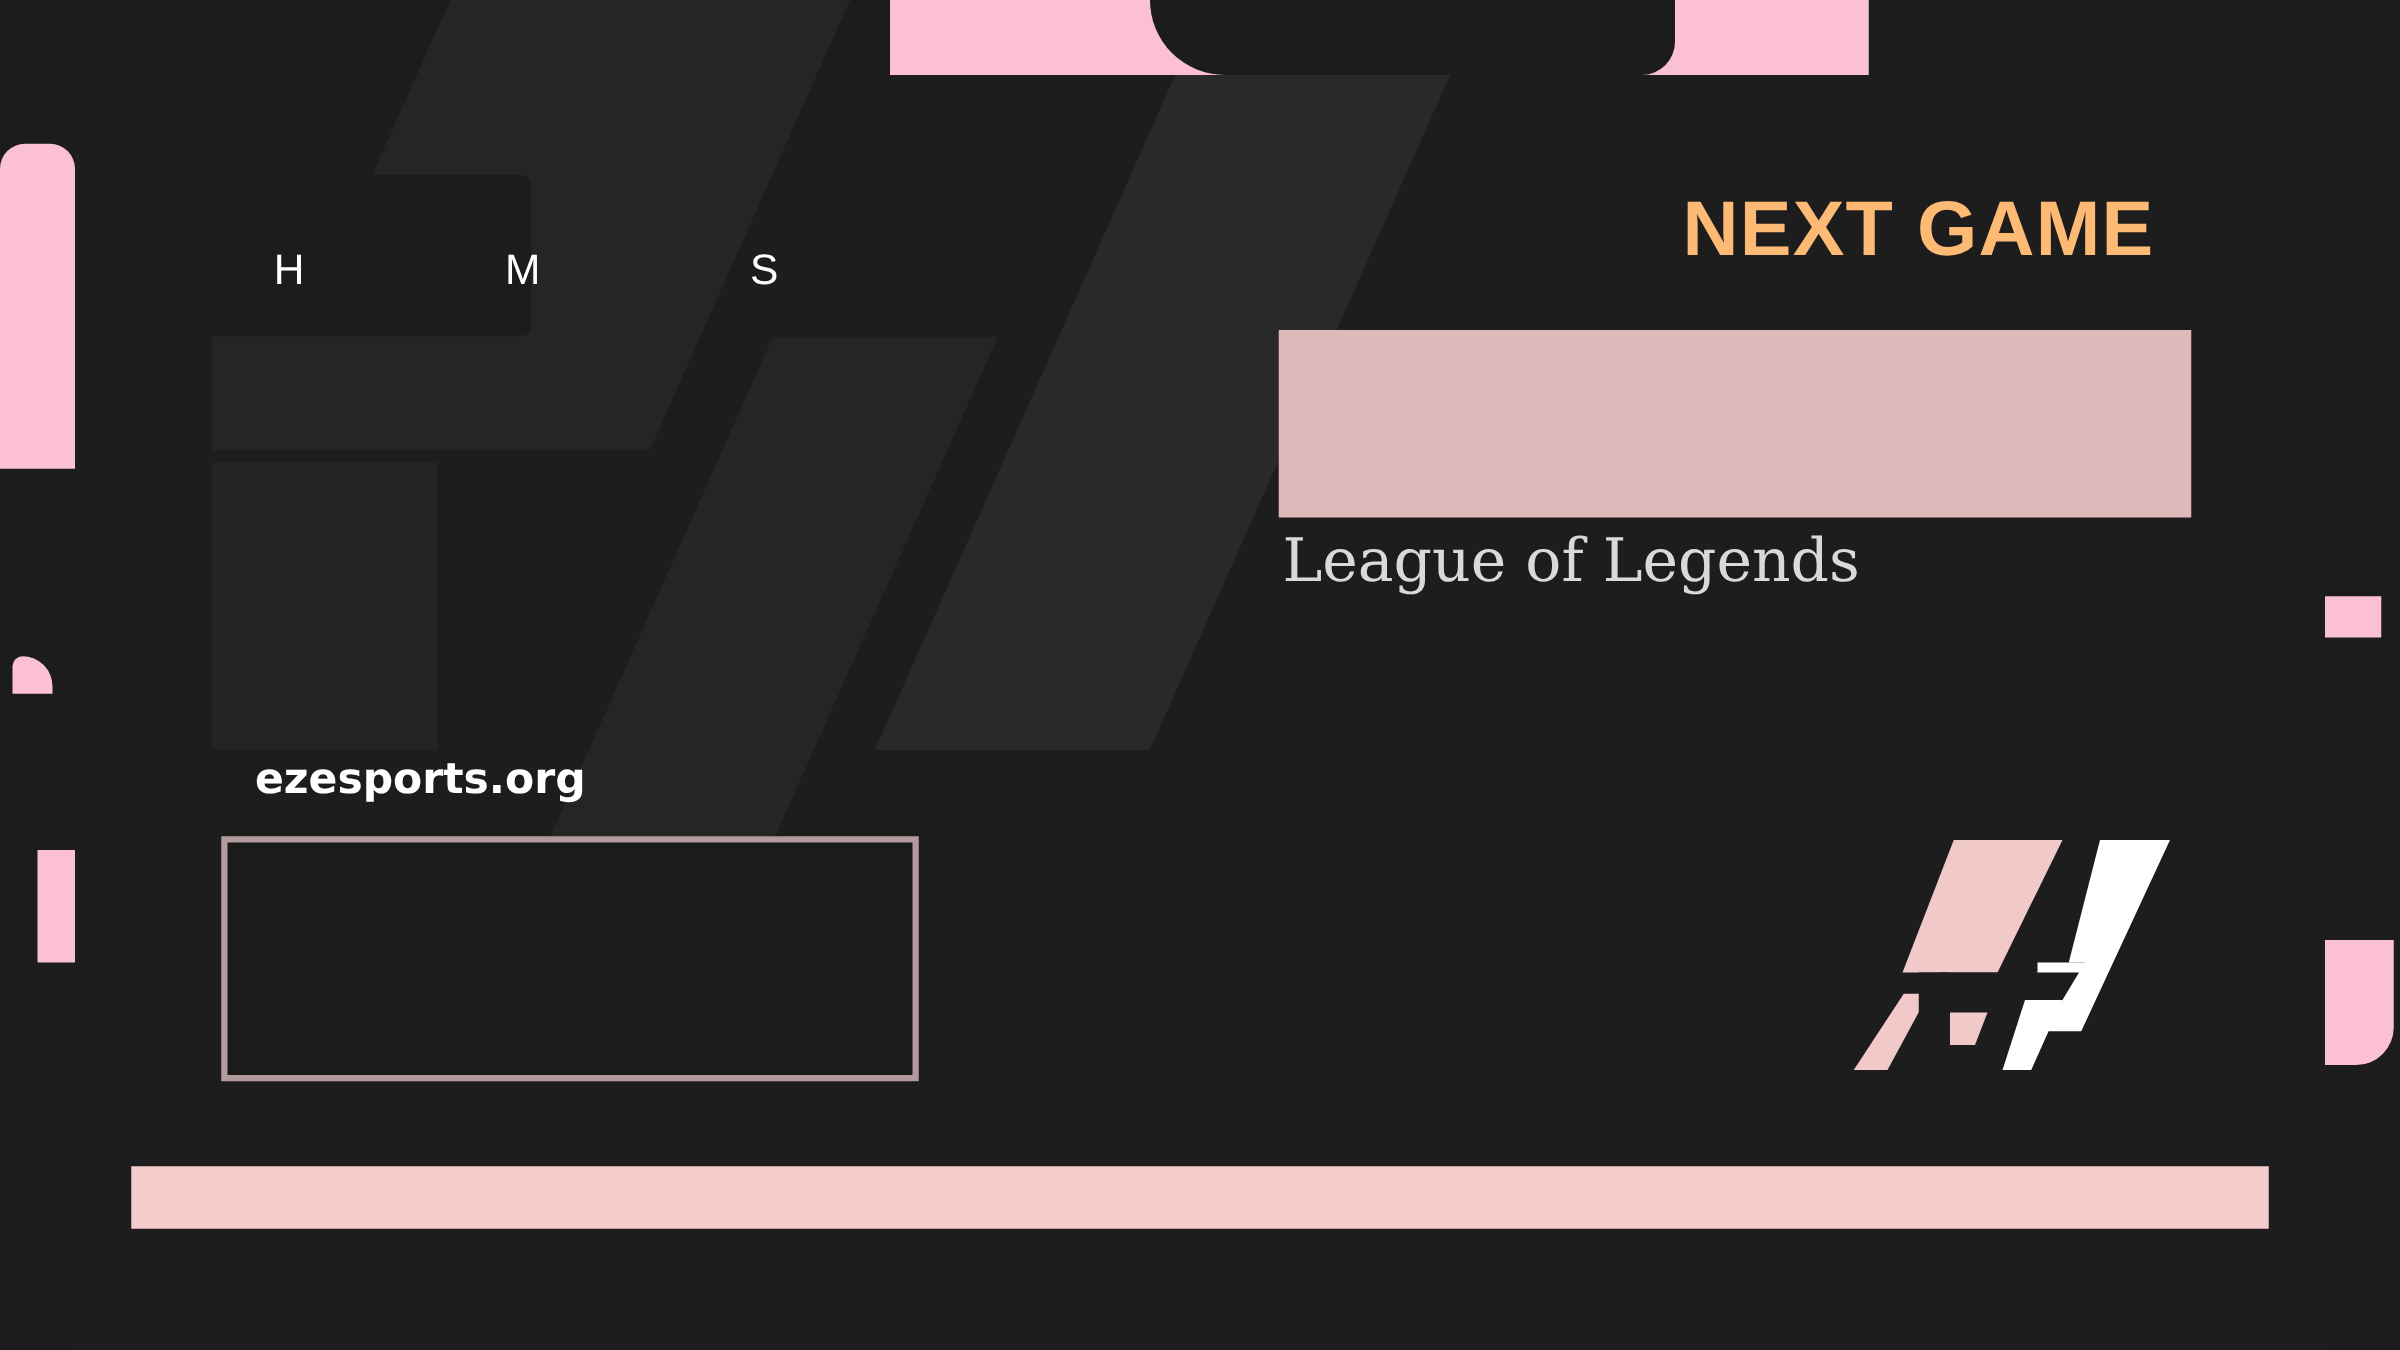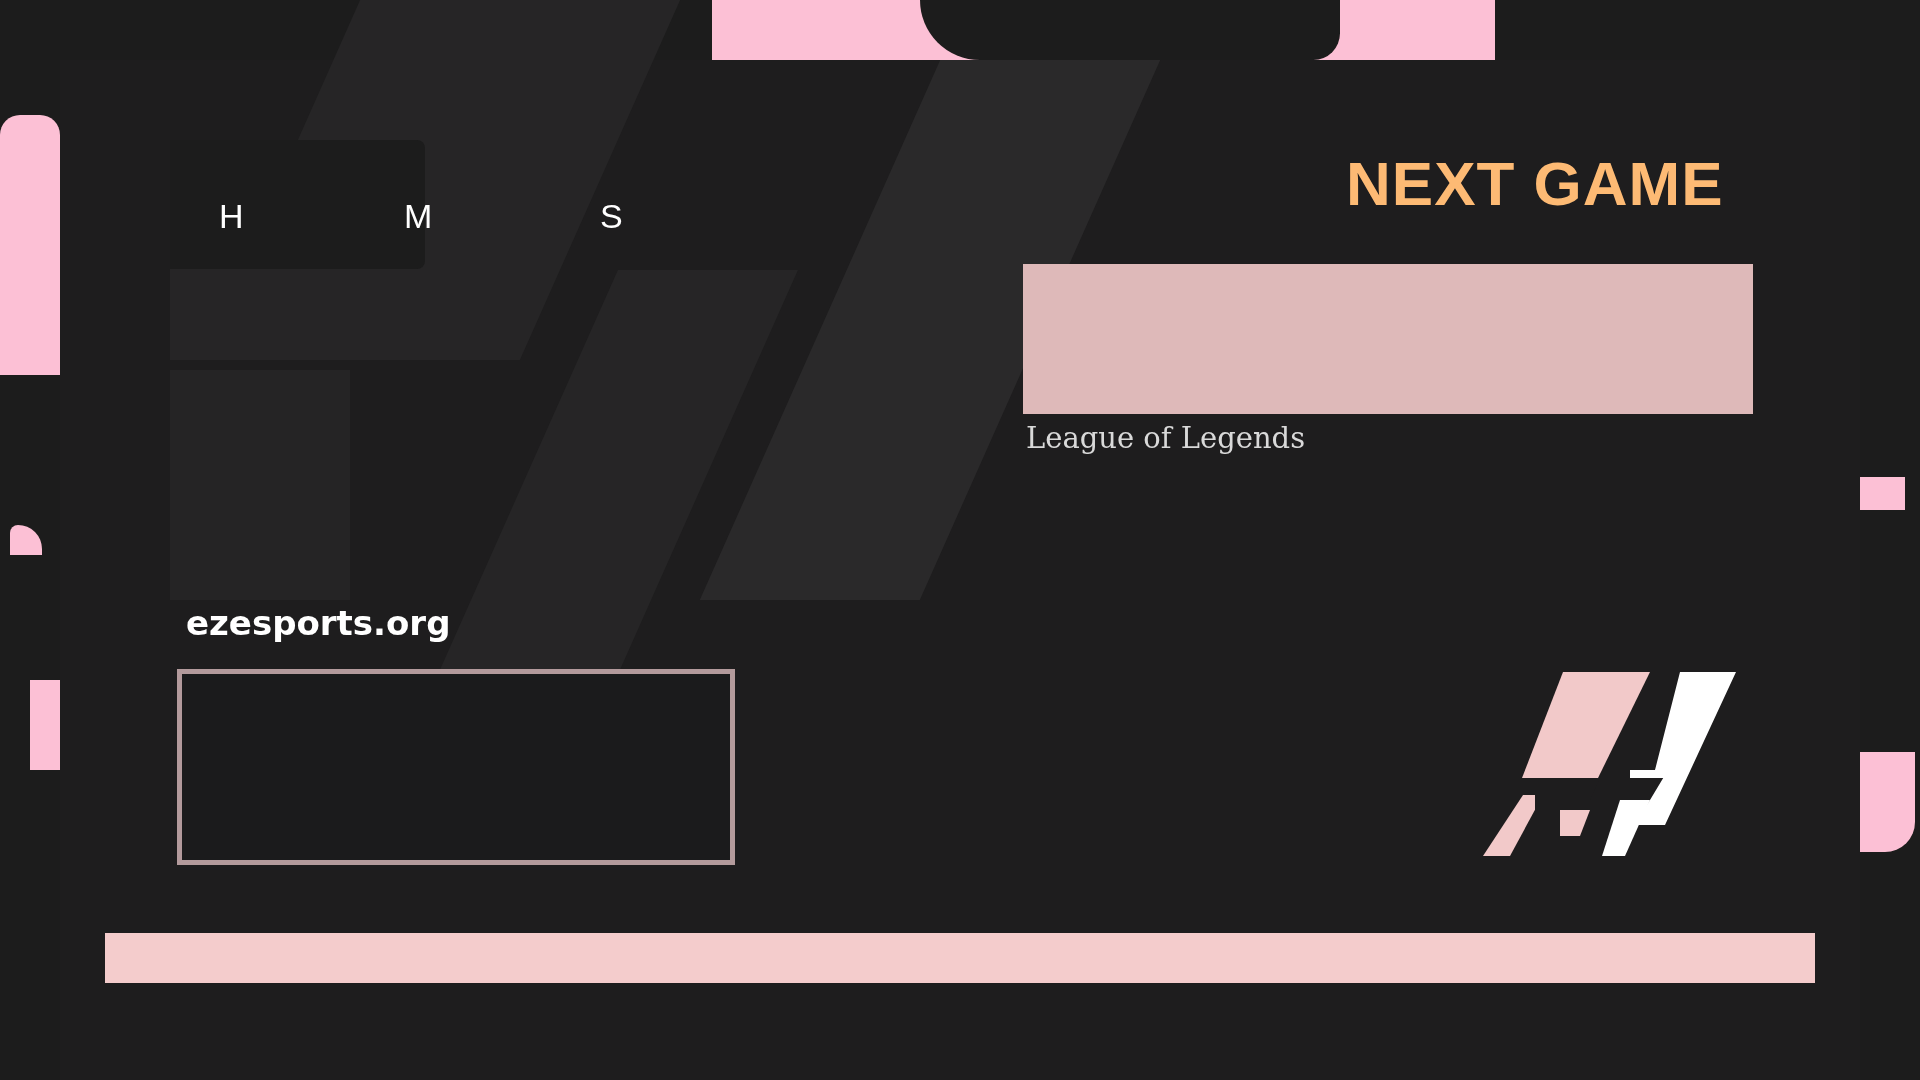--- a/index.html
+++ b/index.html
@@ -17,22 +17,22 @@
   .bg-stripe { background:#262526; transform:skewX(-24deg); }
   .s1 { left:280px; top:0; width:320px; height:360px; }
   .s2 { left:820px; top:60px; width:220px; height:540px; background:#2a292a; }
   .s3 { left:520px; top:270px; width:180px; height:440px; }
   .e-bar1 { left:170px; top:140px; width:250px; height:220px; background:#262526; }
   .e-bar2 { left:170px; top:370px; width:180px; height:230px; background:#252425; }
   .timer-box { left:170px; top:140px; width:255px; height:129px; background:#1c1c1c; border-radius:0 8px 8px 0; }
   .t-label { top:197px; color:#fff; font-family:"Liberation Sans", sans-serif; font-size:34px; letter-spacing:1px; }
   .next-title { left:1346px; top:148px; color:#fdba74; font-family:"Liberation Sans", sans-serif; font-weight:bold; font-size:62px; letter-spacing:1px; }
   .game-banner { left:1023px; top:264px; width:730px; height:150px; background:#deb9b9; }
-  .game-name { left:1026px; top:421px; color:#d9d9d9; font-family:"DejaVu Serif", serif; font-size:29px; }
-  .site { left:186px; top:603px; color:#fff; font-family:"DejaVu Sans", sans-serif; font-weight:bold; font-size:34px; }
+  .game-name { left:1026px; top:421px; color:#d9d9d9; font-family:"DejaVu Serif", serif; font-size:48px; }
+  .site { left:204px; top:603px; color:#fff; font-family:"DejaVu Sans", sans-serif; font-weight:bold; font-size:34px; }
   .box { left:177px; top:669px; width:548px; height:186px; border:5px solid #b39a9c; background:#1b1b1c; }
   .bar { left:105px; top:933px; width:1710px; height:50px; background:#f4cccc; }
   .logo { left:1480px; top:670px; width:260px; height:190px; }
 </style>
 </head>
 <body>
 
 <div class="abs pink-top"></div>
 <div class="abs pink-top-mask1"></div>
 <div class="abs pink-top-mask2"></div>

